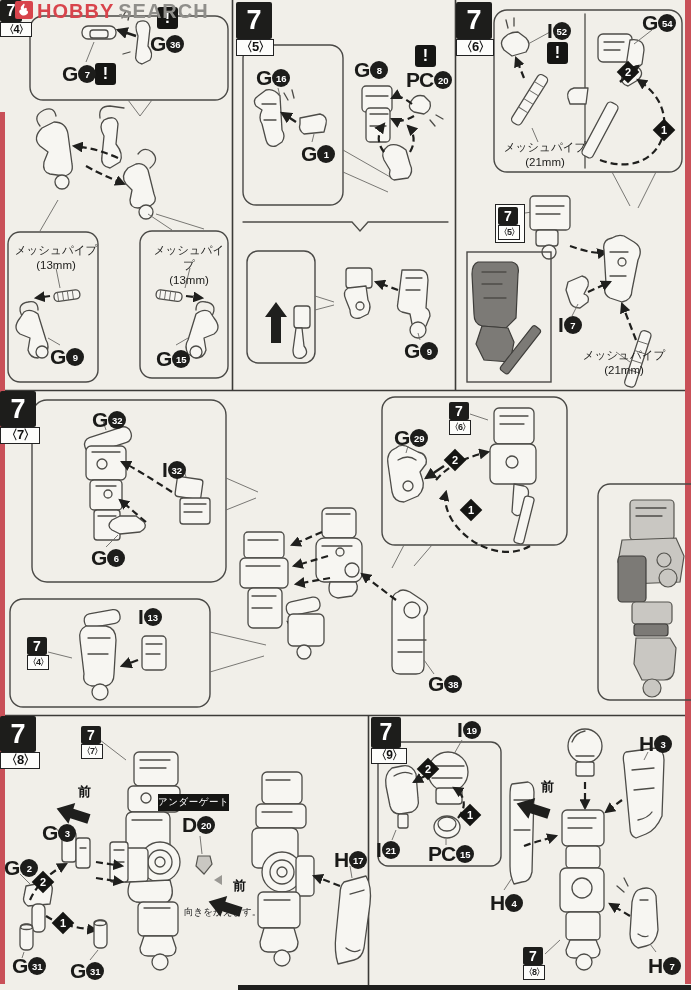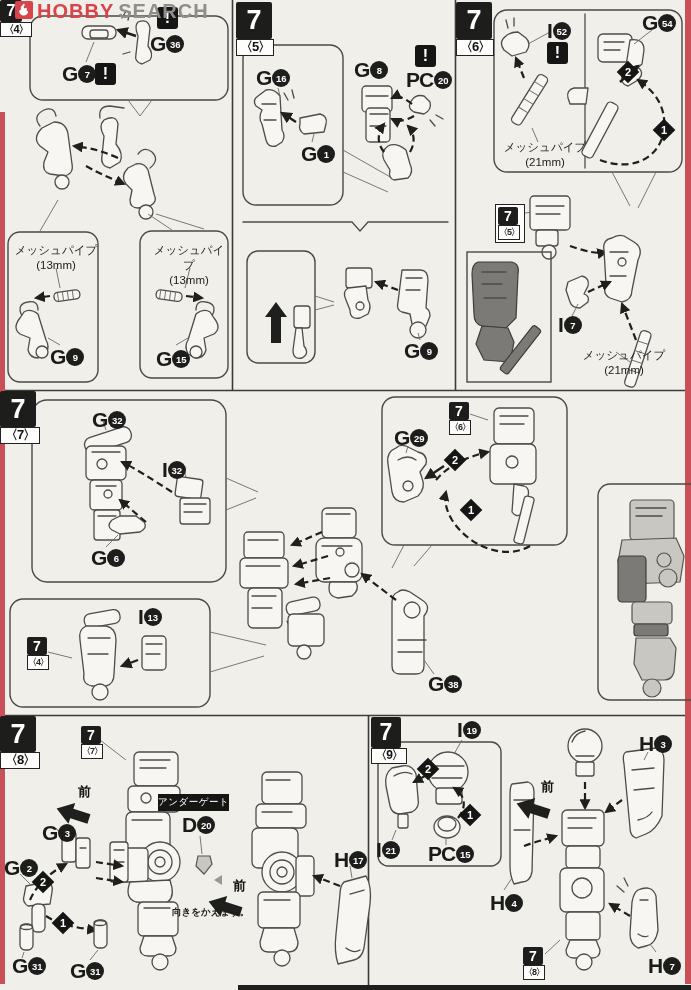--- a/index.html
+++ b/index.html
@@ -609,15 +609,15 @@
   <div class="note" style="left:500px;top:140px;width:90px;">
     <span>メッシュパイプ</span><br><span>(21mm)</span>
   </div>
   <div class="note" style="left:578px;top:348px;width:92px;">
     <span>メッシュパイプ</span><br><span>(21mm)</span>
   </div>
   <div class="front" style="left:78px;top:783px;">前</div>
   <div class="front" style="left:233px;top:877px;">前</div>
   <div class="front" style="left:541px;top:778px;">前</div>
   <div class="ugate" style="left:158px;top:794px;">アンダーゲート</div>
-  <div class="tnote" style="left:172px;top:906px;font-weight:bold;">向きをかえます。</div>
+  <div class="tnote" style="left:184px;top:906px;">向きをかえます。</div>
 
 </div>
 
 </body></html>

